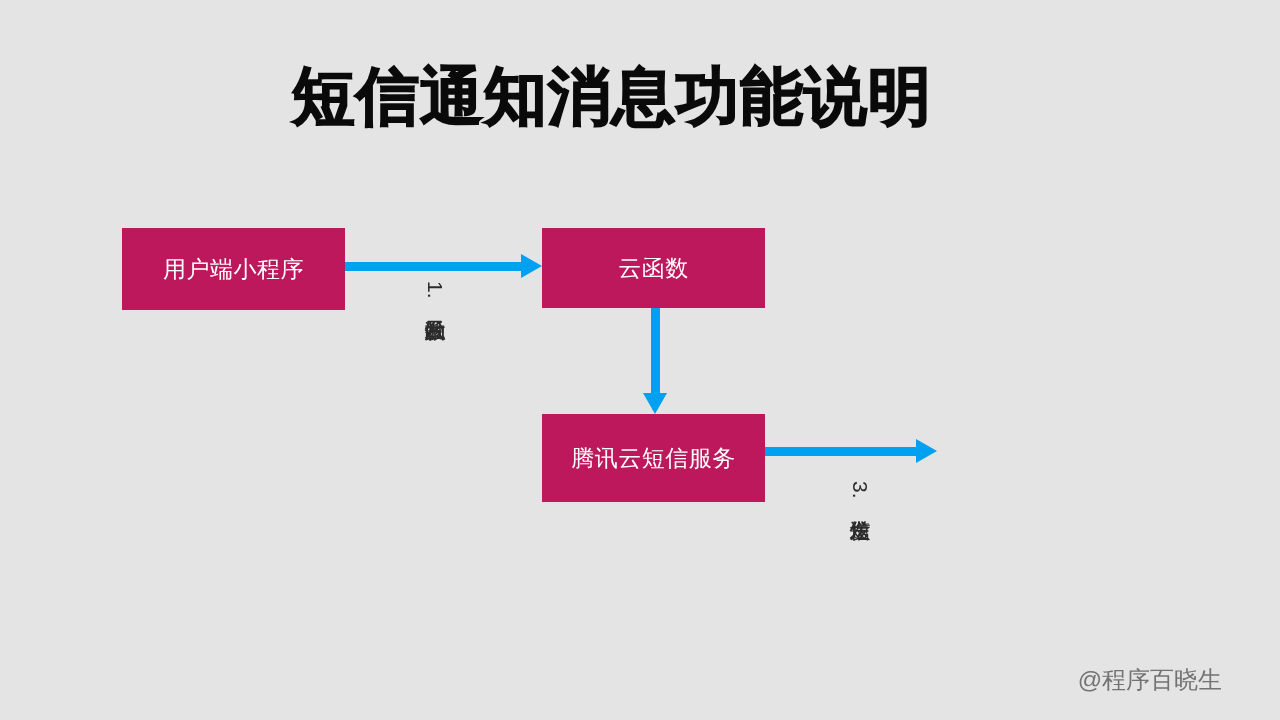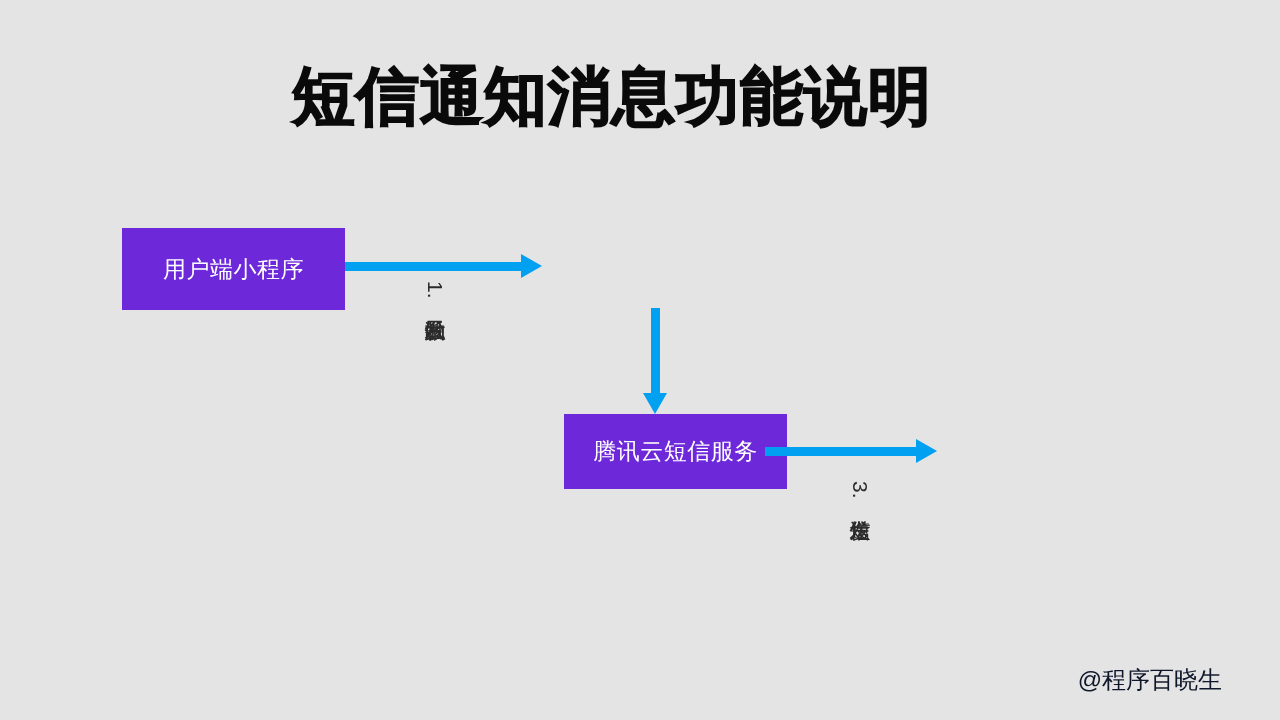--- a/index.html
+++ b/index.html
@@ -30,34 +30,34 @@
     line-height: 78px;
     font-weight: 900;
     color: #0a0a0a;
     letter-spacing: 1px;
     font-family: "DejaVu Sans", "Liberation Sans", sans-serif;
     -webkit-text-stroke: 1.6px #0a0a0a;
   }
   
   .node {
     position: absolute;
-    background: #6d28d9;
+    background: #be185d;
     color: #ffffff;
     display: flex;
     align-items: center;
     justify-content: center;
     font-size: 23px;
     font-weight: 400;
     letter-spacing: 0.5px;
     font-family: "Liberation Sans", "DejaVu Sans", sans-serif;
     box-sizing: border-box;
   }
   #node-client   { left: 122px; top: 228px; width: 223px; height: 82px; }
   #node-cloudfn  { left: 542px; top: 228px; width: 223px; height: 80px; }
-  #node-sms      { left: 564px; top: 414px; width: 223px; height: 75px; }
+  #node-sms      { left: 542px; top: 414px; width: 223px; height: 88px; }
   #node-admin    { left: 937px; top: 412px; width: 225px; height: 80px; }
 
   
   .arrow-h {
     position: absolute;
     height: 9px;
     background: #02a0f0;
   }
   .arrow-h .head {
     position: absolute;
@@ -103,35 +103,38 @@
   #label-1 { left: 421px; top: 281px; }
   #label-2 { left: 676px; top: 342px; }
   #label-3 { left: 846px; top: 481px; }
 
   
   #watermark {
     position: absolute;
     right: 58px;
     bottom: 24px;
     font-size: 24px;
-    color: #0f172a;
+    color: #737373;
     font-family: "Liberation Sans", "DejaVu Sans", sans-serif;
   }
 </style>
 </head>
 <body>
 
 <div id="slide">
 
   <div id="title">短信通知消息功能说明</div>
 
   <div class="node" id="node-client">
     <span>用户端小程序</span>
   </div>
 
+  <div class="node" id="node-cloudfn">
+    <span>云函数</span>
+  </div>
 
   <div class="node" id="node-sms">
     <span>腾讯云短信服务</span>
   </div>
 
 
   <div class="arrow-h" id="arrow-1">
     <div class="head"></div>
   </div>
 

